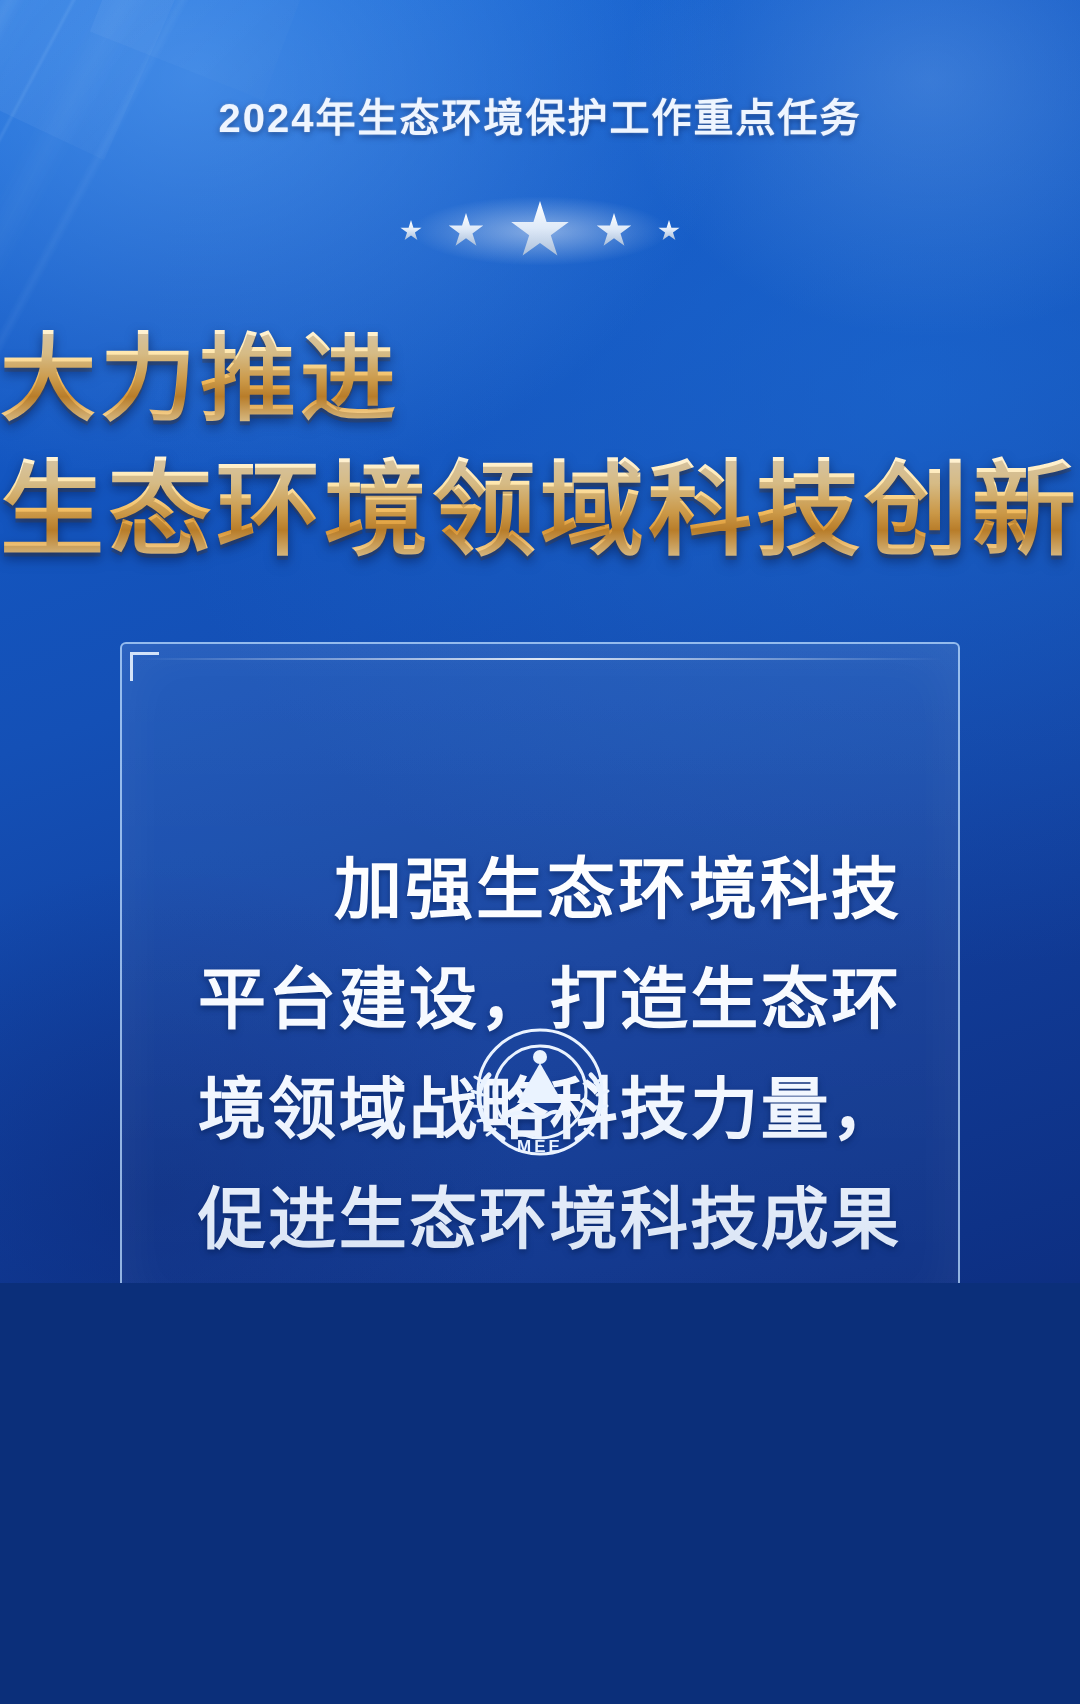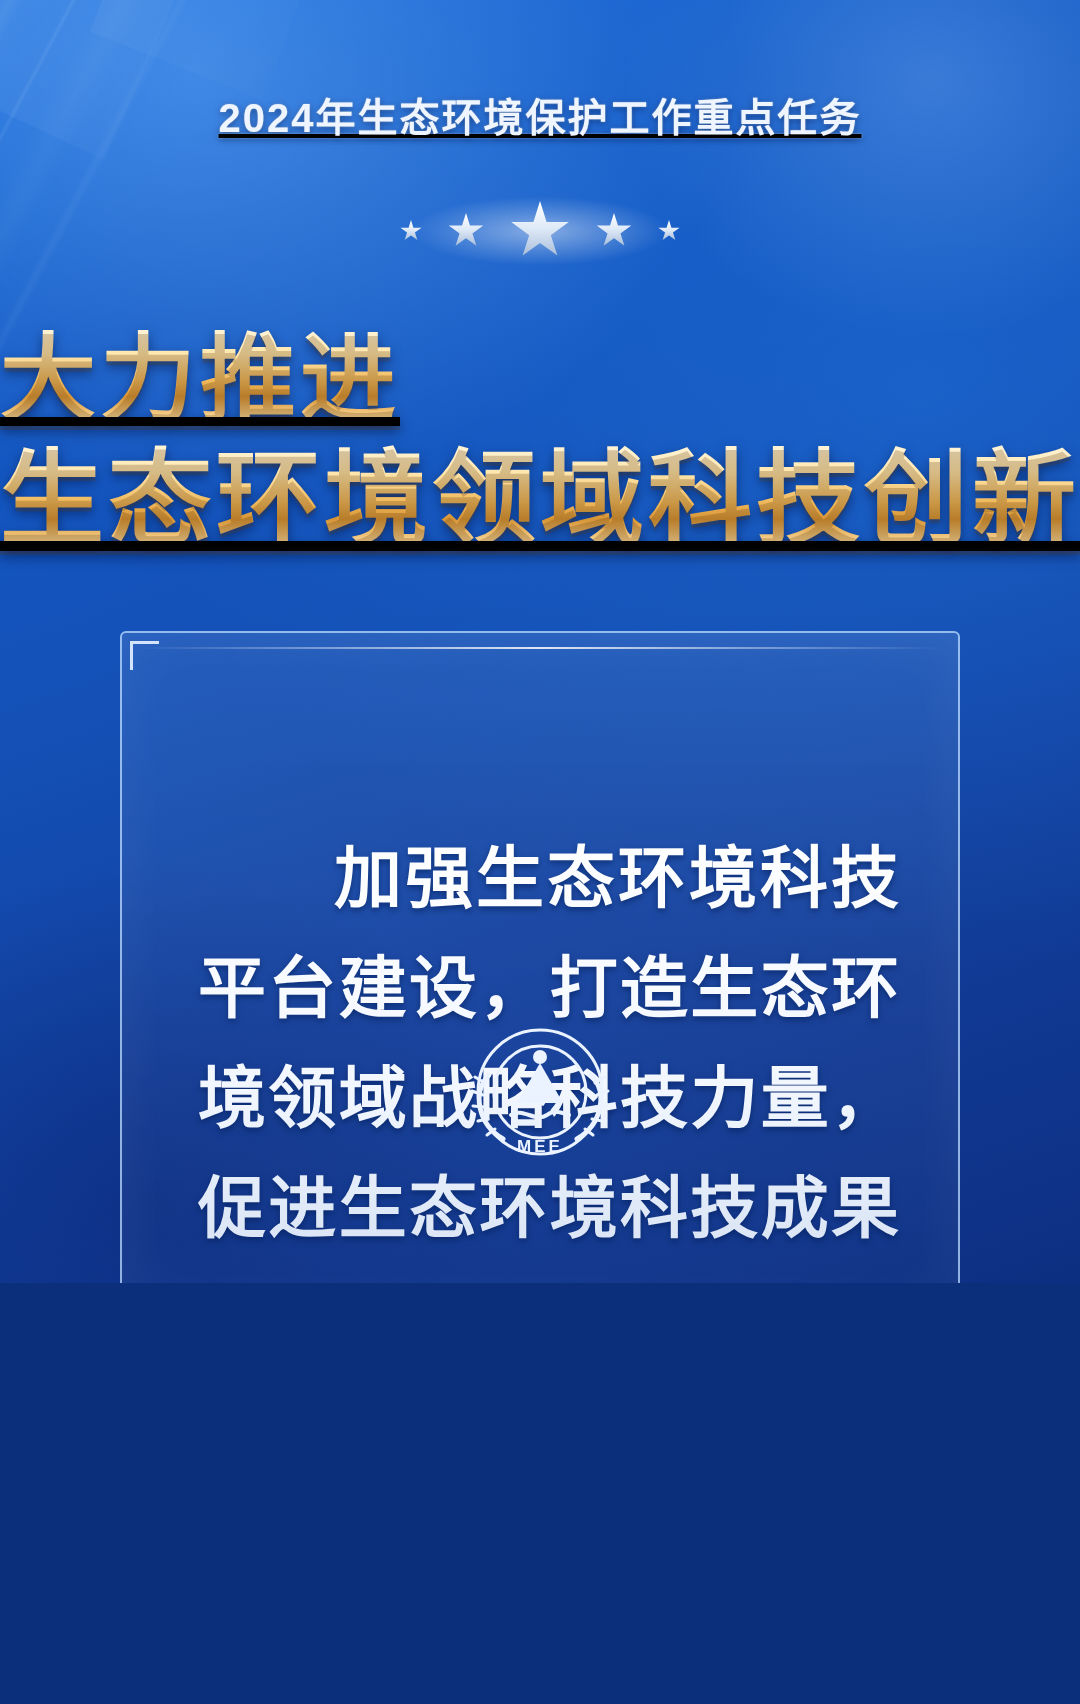--- a/index.html
+++ b/index.html
@@ -12,21 +12,20 @@
   }
   .poster {
     position: relative;
     width: 1080px;
     height: 1283px;
     overflow: hidden;
     background:
       radial-gradient(ellipse 900px 700px at 18% 6%, rgba(120,185,255,0.45) 0%, rgba(120,185,255,0.0) 60%),
       radial-gradient(ellipse 1200px 900px at 85% 30%, rgba(30,110,215,0.55) 0%, rgba(30,110,215,0.0) 65%),
       linear-gradient(160deg, #1468d8 0%, #1358c4 22%, #1450b6 45%, #123f9d 70%, #0d2f82 100%);
-    text-decoration: underline;
   }
 
   
   .streaks {
     position: absolute;
     left: -60px; top: -80px;
     width: 620px; height: 720px;
     pointer-events: none;
     opacity: .85;
   }
@@ -113,21 +112,21 @@
     line-height: 1.18;
     background: linear-gradient(180deg, #fff7e2 0%, #ffe7ae 28%, #f0b95c 52%, #d79434 66%, #ffe3a8 88%, #fff6e0 100%);
     -webkit-background-clip: text;
     background-clip: text;
     color: transparent;
     -webkit-text-fill-color: transparent;
     text-shadow: 0 4px 0 rgba(90,55,10,.25);
     filter: drop-shadow(0 5px 6px rgba(0,20,70,.55));
   }
   .title-1 { font-size: 96px; }
-  .title-2 { font-size: 104px; margin-top: 3px; }
+  .title-2 { font-size: 104px; margin-top: 14px; }
 
   
   .frame-wrap {
     position: relative;
     margin: 70px auto 0;
     width: 840px;
     height: 680px;
   }
   .frame {
     position: absolute;

